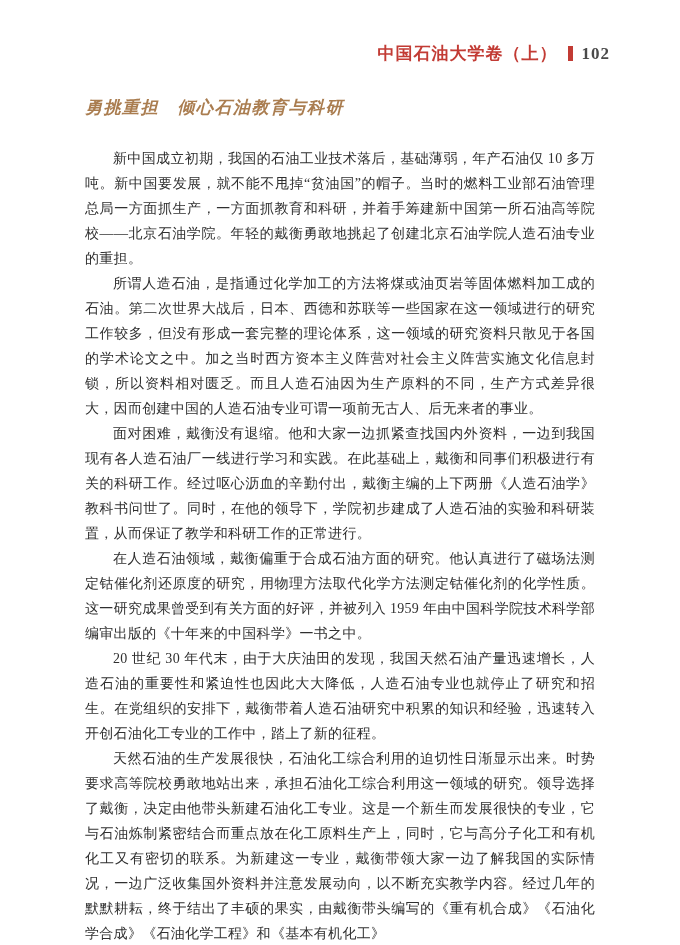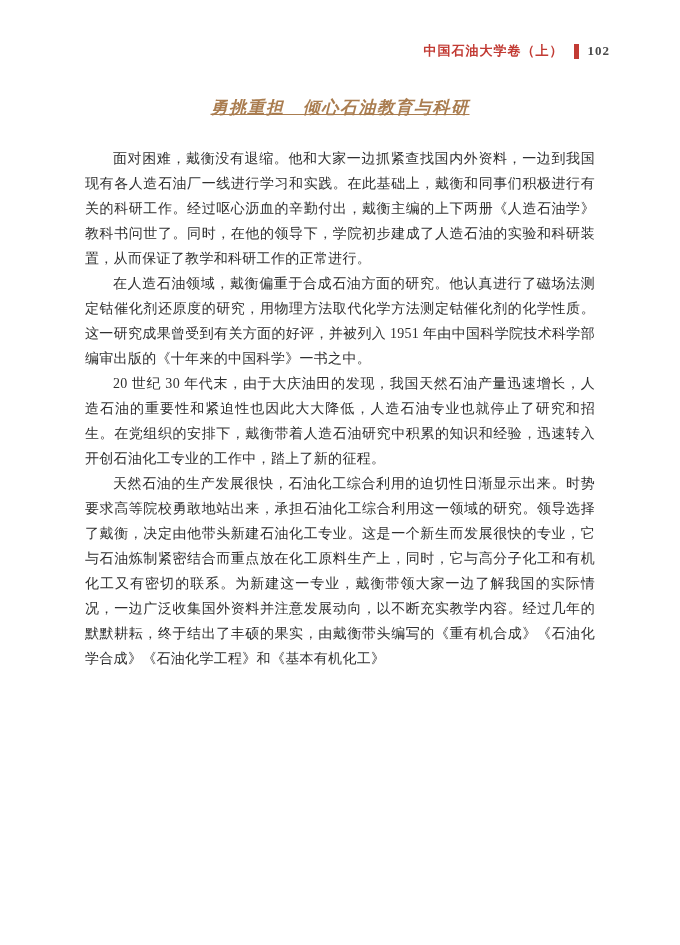--- a/index.html
+++ b/index.html
@@ -14,21 +14,21 @@
     background: #ffffff;
     font-family: "Liberation Serif", "DejaVu Serif", serif;
     overflow: hidden;
   }
   .page-header {
     position: absolute;
     top: 42px;
     right: 70px;
     display: flex;
     align-items: center;
-    font-size: 13px;
+    font-size: 17px;
     font-weight: bold;
     letter-spacing: 1px;
     white-space: nowrap;
   }
   .book-title {
     color: var(--header_red, #c23b34);
   }
   .divider-bar {
     display: inline-block;
     width: 5px;
@@ -41,27 +41,25 @@
     font-weight: bold;
   }
   .content {
     position: absolute;
     left: 85px;
     top: 96px;
     width: 510px;
   }
   .article-title {
     margin: 0 0 27px 0;
-    text-align: center;
     font-size: 17px;
     font-weight: bold;
     font-style: italic;
     letter-spacing: 1.5px;
     color: var(--title_brown, #aa7d50);
-    text-decoration: underline;
   }
   .article-body p {
     margin: 0;
     font-size: 14px;
     line-height: 25px;
     letter-spacing: 0.3px;
     text-align: justify;
     text-justify: inter-ideograph;
     text-indent: 2em;
     color: var(--body_text, #2f2f2f);
@@ -75,20 +73,22 @@
   <header class="page-header">
     <span class="book-title">中国石油大学卷（上）</span>
     <span class="divider-bar"></span>
     <span class="page-number">102</span>
   </header>
 
   <div class="content">
     <h1 class="article-title">勇挑重担　倾心石油教育与科研</h1>
 
     <div class="article-body">
+      <p>新中国成立初期，我国的石油工业技术落后，基础薄弱，年产石油仅 10 多万吨。新中国要发展，就不能不甩掉“贫油国”的帽子。当时的燃料工业部石油管理总局一方面抓生产，一方面抓教育和科研，并着手筹建新中国第一所石油高等院校——北京石油学院。年轻的戴衡勇敢地挑起了创建北京石油学院人造石油专业的重担。</p>
+      <p>所谓人造石油，是指通过化学加工的方法将煤或油页岩等固体燃料加工成的石油。第二次世界大战后，日本、西德和苏联等一些国家在这一领域进行的研究工作较多，但没有形成一套完整的理论体系，这一领域的研究资料只散见于各国的学术论文之中。加之当时西方资本主义阵营对社会主义阵营实施文化信息封锁，所以资料相对匮乏。而且人造石油因为生产原料的不同，生产方式差异很大，因而创建中国的人造石油专业可谓一项前无古人、后无来者的事业。</p>
       <p>面对困难，戴衡没有退缩。他和大家一边抓紧查找国内外资料，一边到我国现有各人造石油厂一线进行学习和实践。在此基础上，戴衡和同事们积极进行有关的科研工作。经过呕心沥血的辛勤付出，戴衡主编的上下两册《人造石油学》教科书问世了。同时，在他的领导下，学院初步建成了人造石油的实验和科研装置，从而保证了教学和科研工作的正常进行。</p>
-      <p>在人造石油领域，戴衡偏重于合成石油方面的研究。他认真进行了磁场法测定钴催化剂还原度的研究，用物理方法取代化学方法测定钴催化剂的化学性质。这一研究成果曾受到有关方面的好评，并被列入 1951 年由中国科学院技术科学部编审出版的《十年来的中国科学》一书之中。</p>
+      <p>在人造石油领域，戴衡偏重于合成石油方面的研究。他认真进行了磁场法测定钴催化剂还原度的研究，用物理方法取代化学方法测定钴催化剂的化学性质。这一研究成果曾受到有关方面的好评，并被列入 1959 年由中国科学院技术科学部编审出版的《十年来的中国科学》一书之中。</p>
       <p>20 世纪 30 年代末，由于大庆油田的发现，我国天然石油产量迅速增长，人造石油的重要性和紧迫性也因此大大降低，人造石油专业也就停止了研究和招生。在党组织的安排下，戴衡带着人造石油研究中积累的知识和经验，迅速转入开创石油化工专业的工作中，踏上了新的征程。</p>
       <p>天然石油的生产发展很快，石油化工综合利用的迫切性日渐显示出来。时势要求高等院校勇敢地站出来，承担石油化工综合利用这一领域的研究。领导选择了戴衡，决定由他带头新建石油化工专业。这是一个新生而发展很快的专业，它与石油炼制紧密结合而重点放在化工原料生产上，同时，它与高分子化工和有机化工又有密切的联系。为新建这一专业，戴衡带领大家一边了解我国的实际情况，一边广泛收集国外资料并注意发展动向，以不断充实教学内容。经过几年的默默耕耘，终于结出了丰硕的果实，由戴衡带头编写的《重有机合成》《石油化学合成》《石油化学工程》和《基本有机化工》</p>
     </div>
   </div>
 
 </div>
 
 </body></html>

